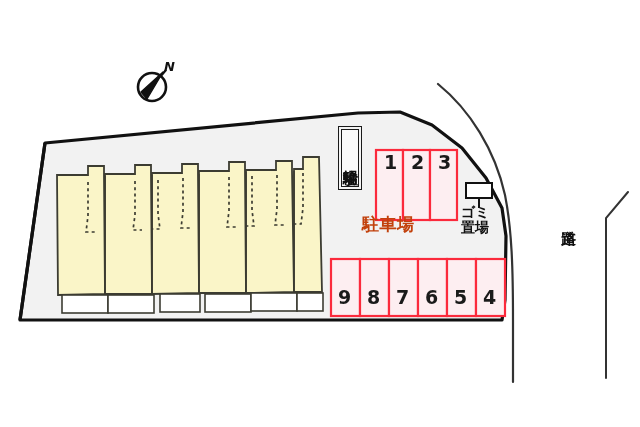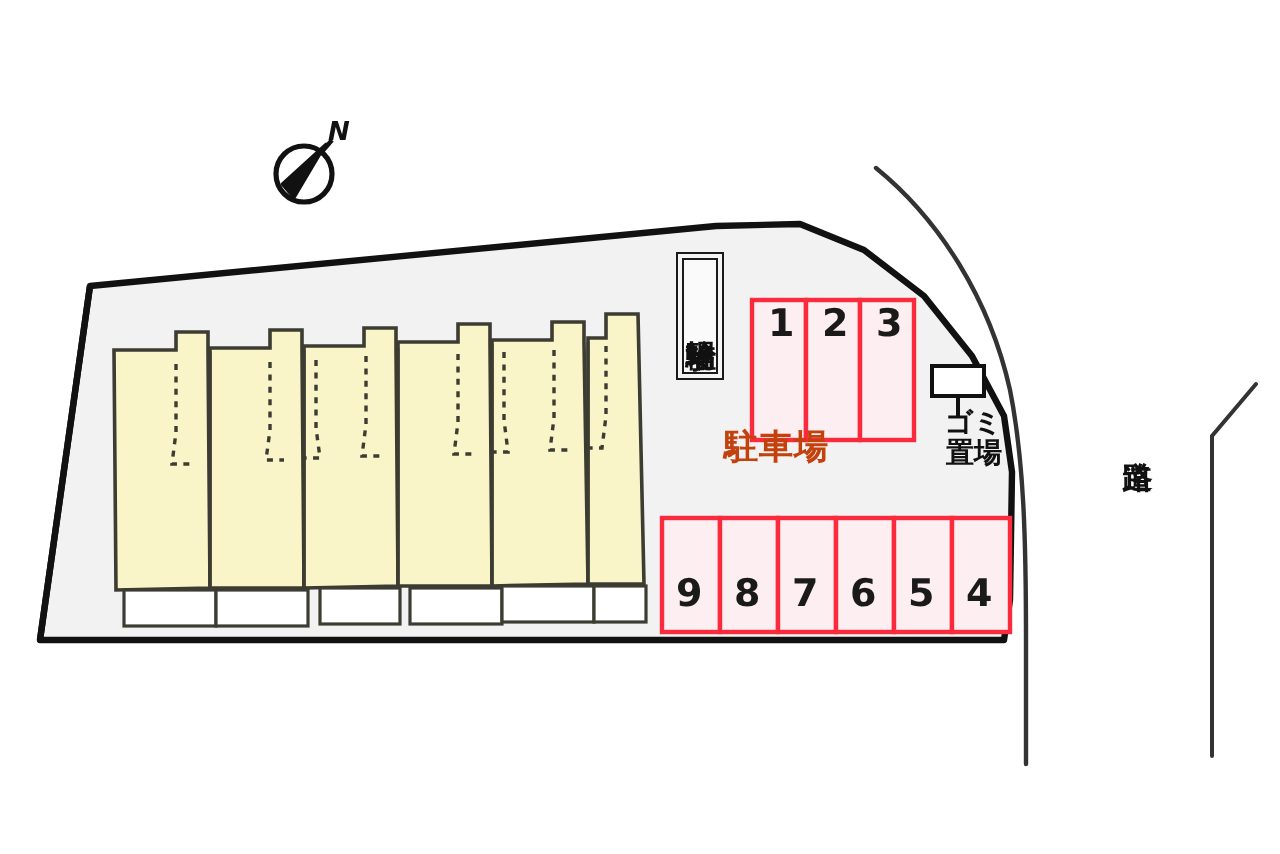--- a/index.html
+++ b/index.html
@@ -70,21 +70,21 @@
   }
   .htext {
     font-size: 17px;
     font-weight: bold;
     letter-spacing: 0.5px;
     color: #c2410c;
   }
   .gomi-text {
     font-size: 14px;
     font-weight: bold;
-    text-align: right;
+    text-align: left;
     color: #111;
     line-height: 1.08;
   }
   .road-text {
     font-size: 15px;
     font-weight: bold;
     color: #111;
     writing-mode: vertical-rl;
     text-orientation: upright;
     line-height: 1.05;

